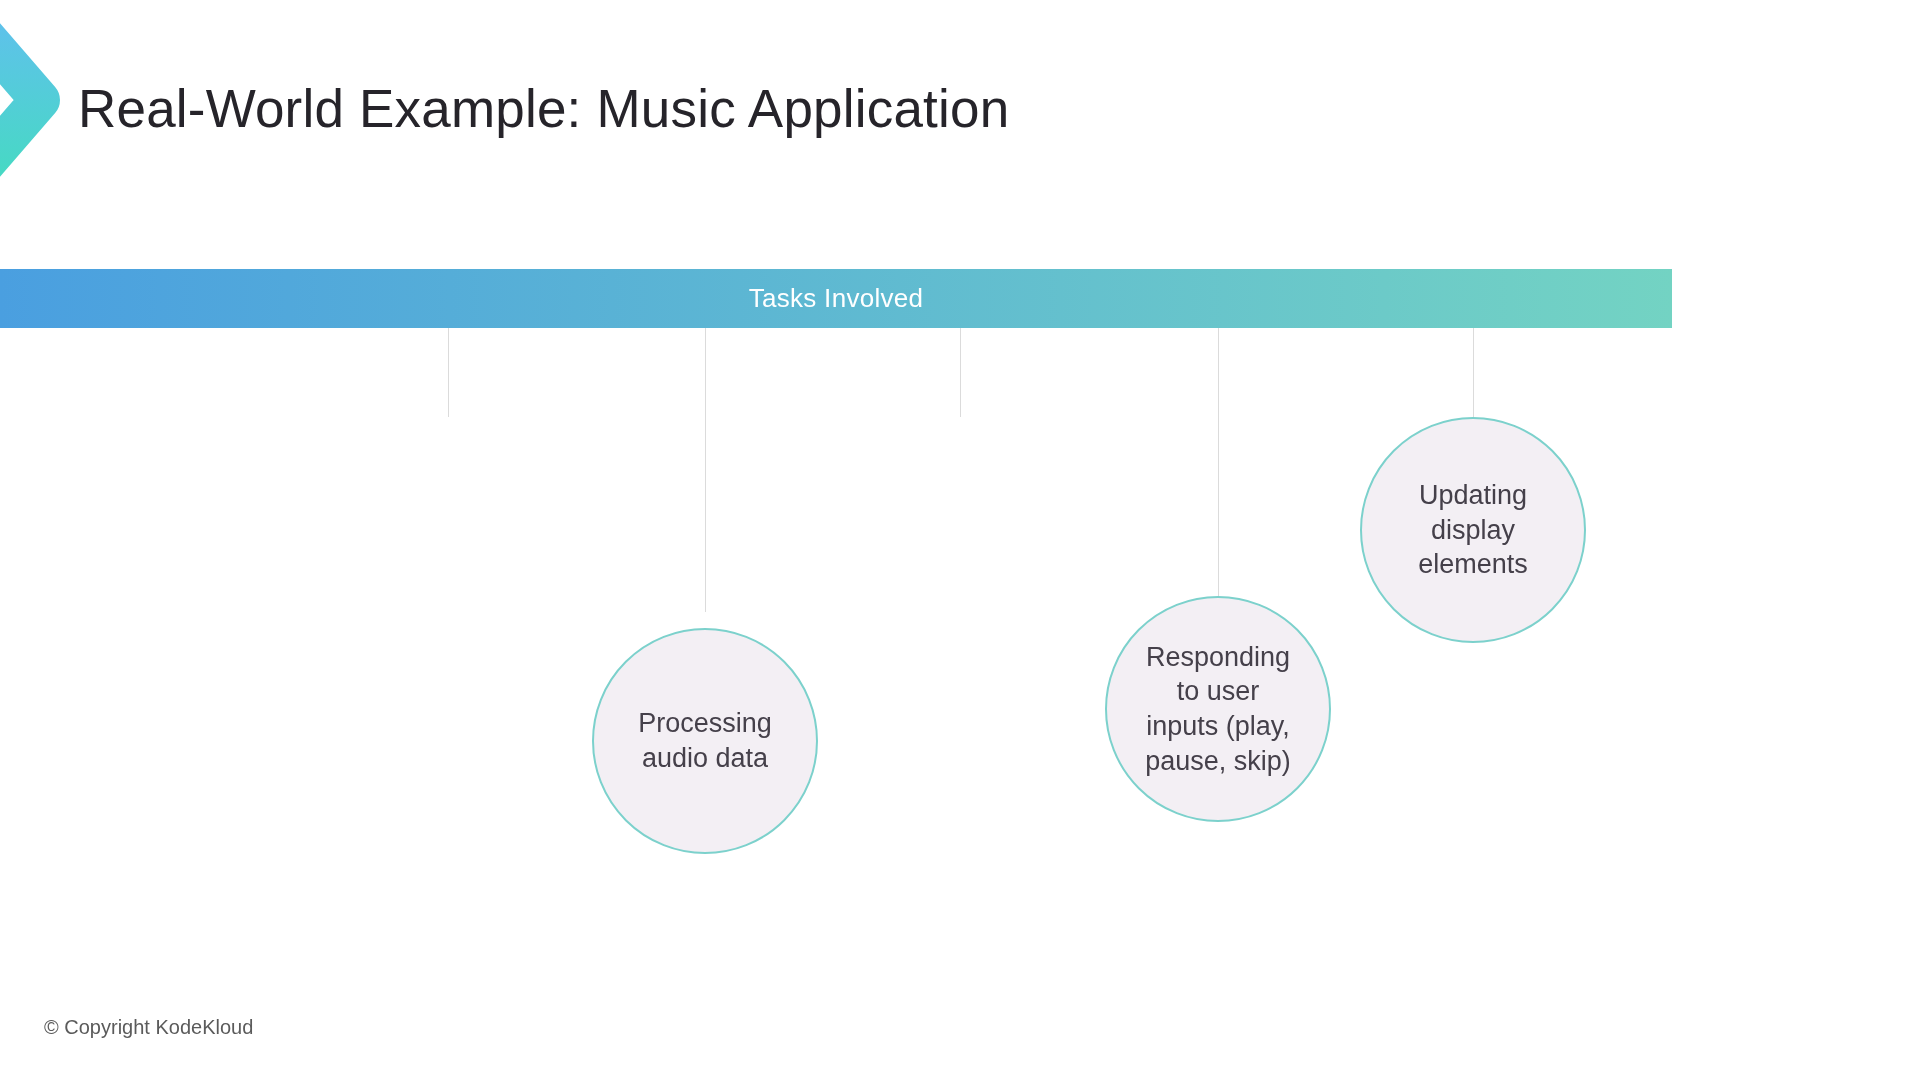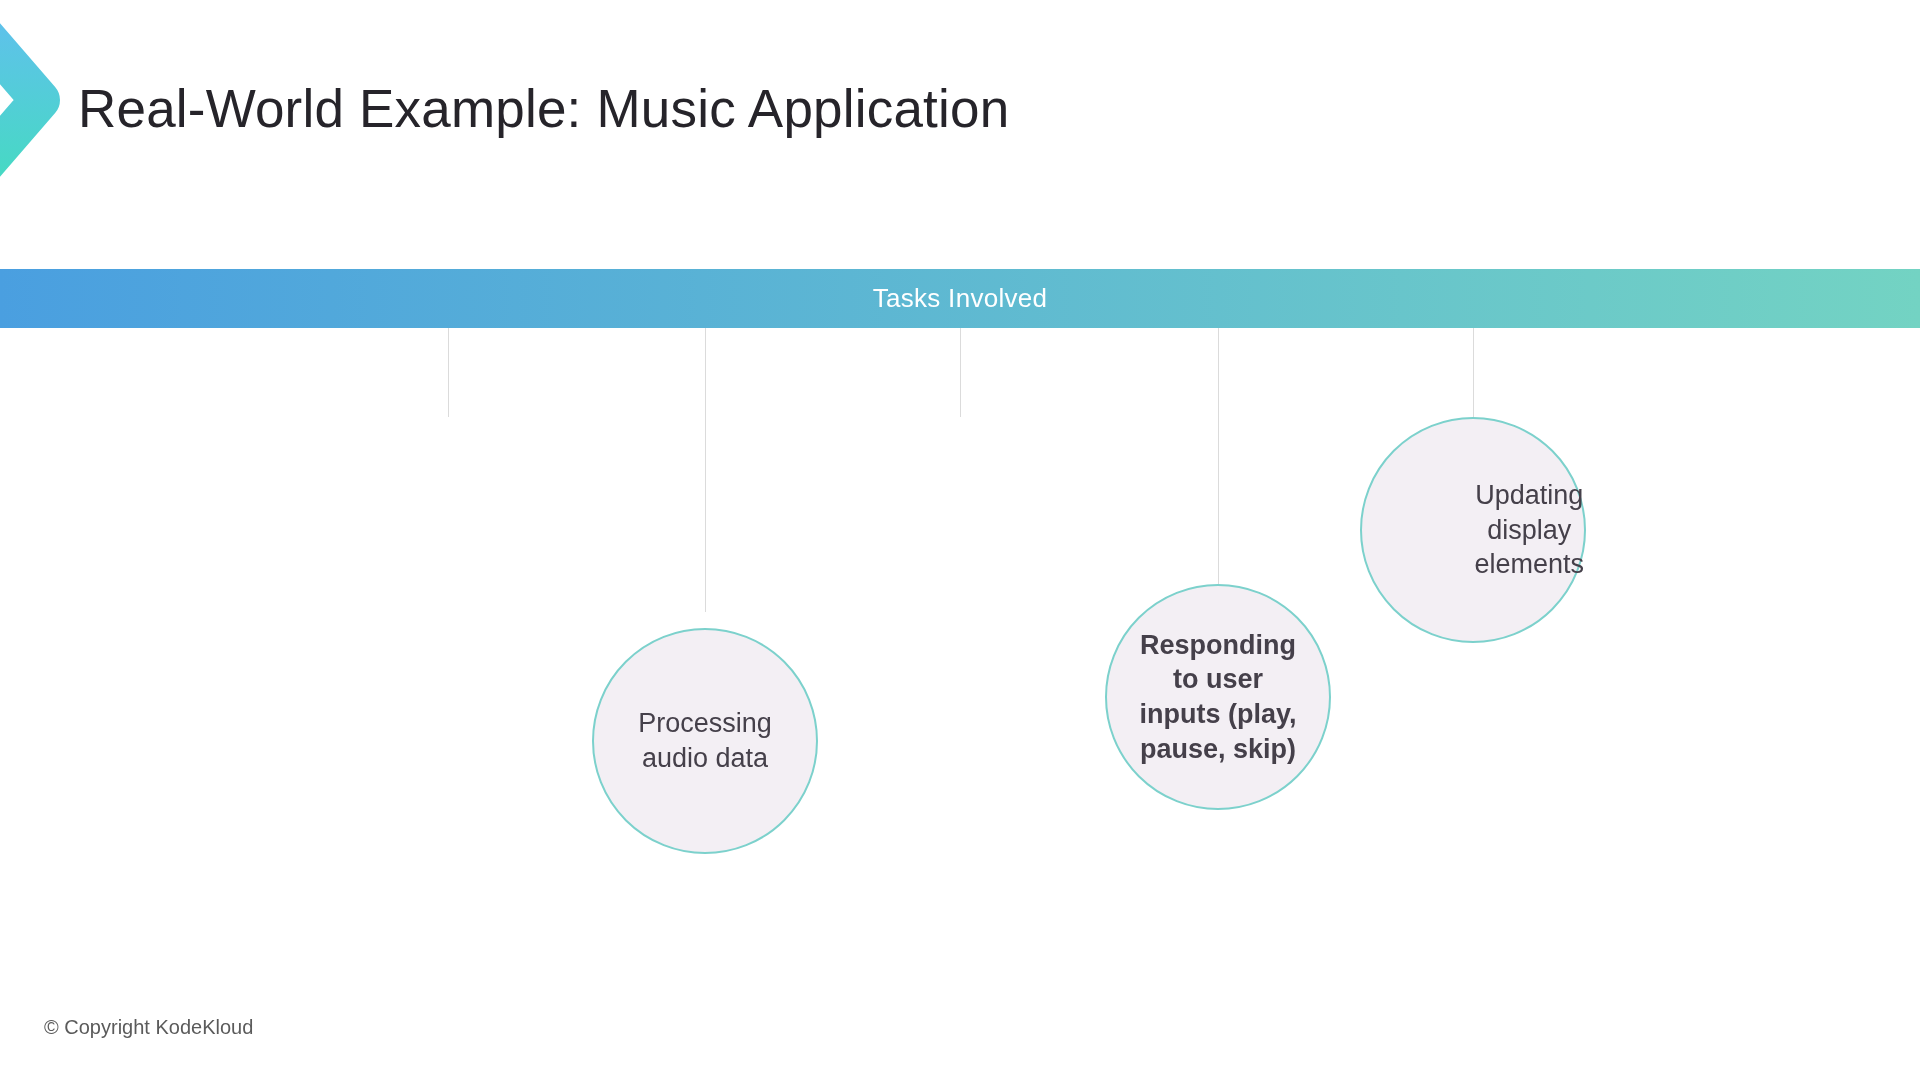--- a/index.html
+++ b/index.html
@@ -32,21 +32,21 @@
     letter-spacing: 0.2px;
     color: var(--title-text, #26242A);
     white-space: nowrap;
   }
 
   
   .banner {
     position: absolute;
     left: 0;
     top: 269px;
-    width: 1920px;
+    width: 1672px;
     height: 59px;
     background: linear-gradient(90deg,
       var(--banner-gradient-start, #4A9FE0) 0%,
       var(--banner-gradient-end, #73D3C3) 100%);
     display: flex;
     align-items: center;
     justify-content: center;
   }
   .banner-label {
     color: #ffffff;
@@ -78,22 +78,22 @@
     border: 2px solid var(--circle-border, #7CD1CC);
     display: flex;
     align-items: center;
     justify-content: center;
     text-align: center;
     box-sizing: content-box;
   }
   .p1 { left: 335px;  top: 417px; }
   .p2 { left: 592px;  top: 628px; }
   .p3 { left: 847px;  top: 417px; }
-  .p4 { left: 1105px; top: 584px; font-weight: bold; }
-  .p5 { left: 1360px; top: 417px; justify-content: flex-end; }
+  .p4 { left: 1105px; top: 596px; }
+  .p5 { left: 1360px; top: 417px; }
 
   .circle-label {
     white-space: pre-line;
     font-size: 27px;
     line-height: 1.28;
     color: var(--circle-text, #45404A);
   }
 
   
   .copyright {

